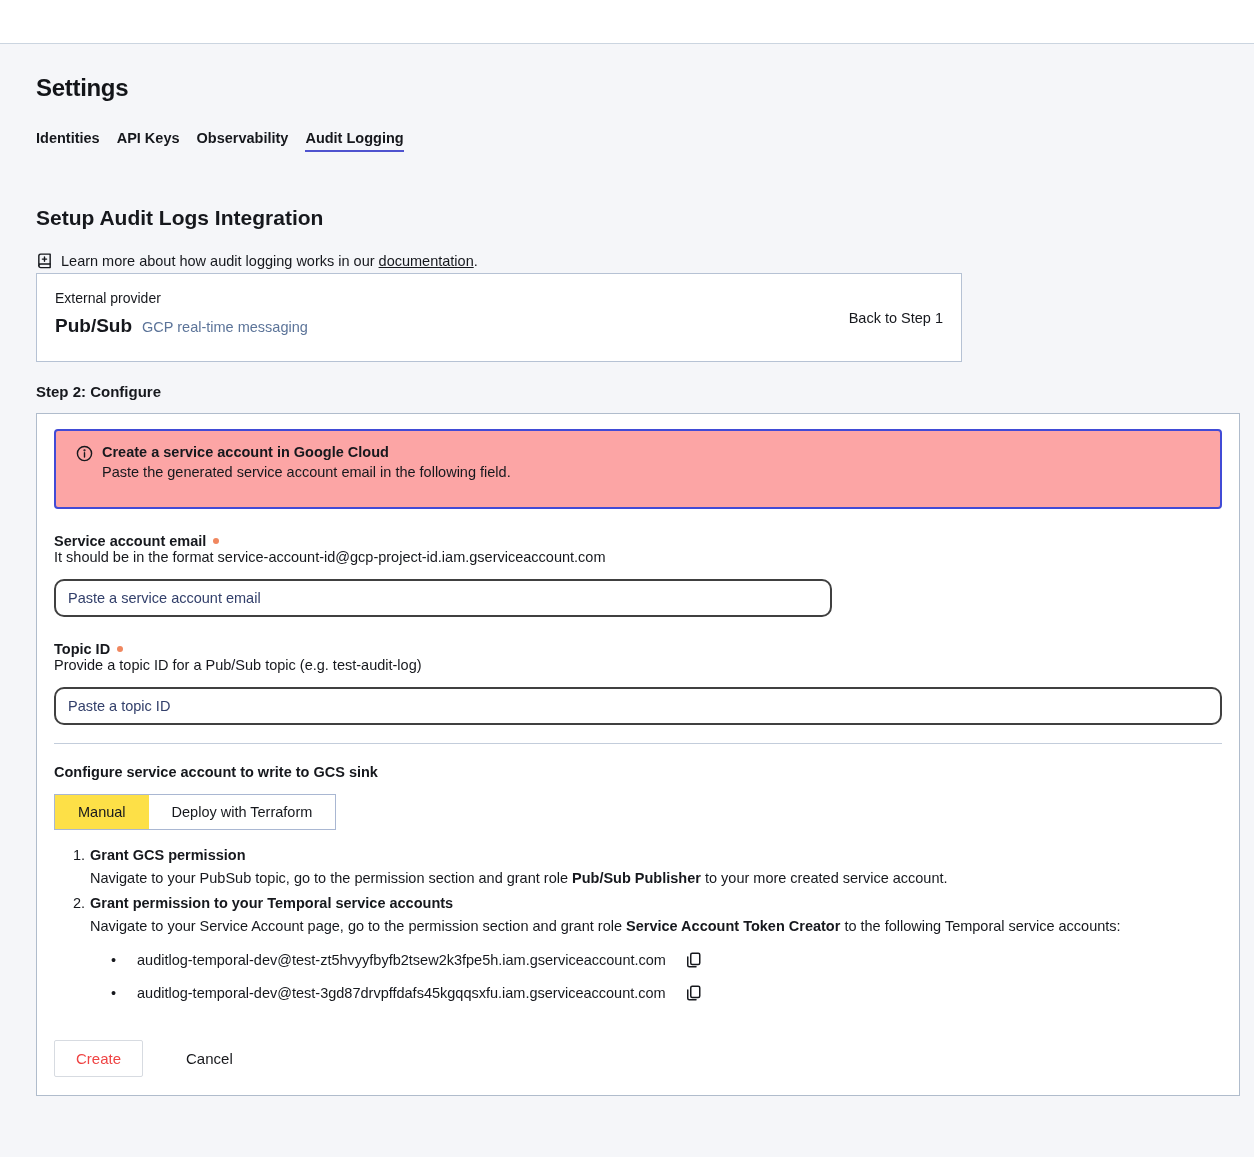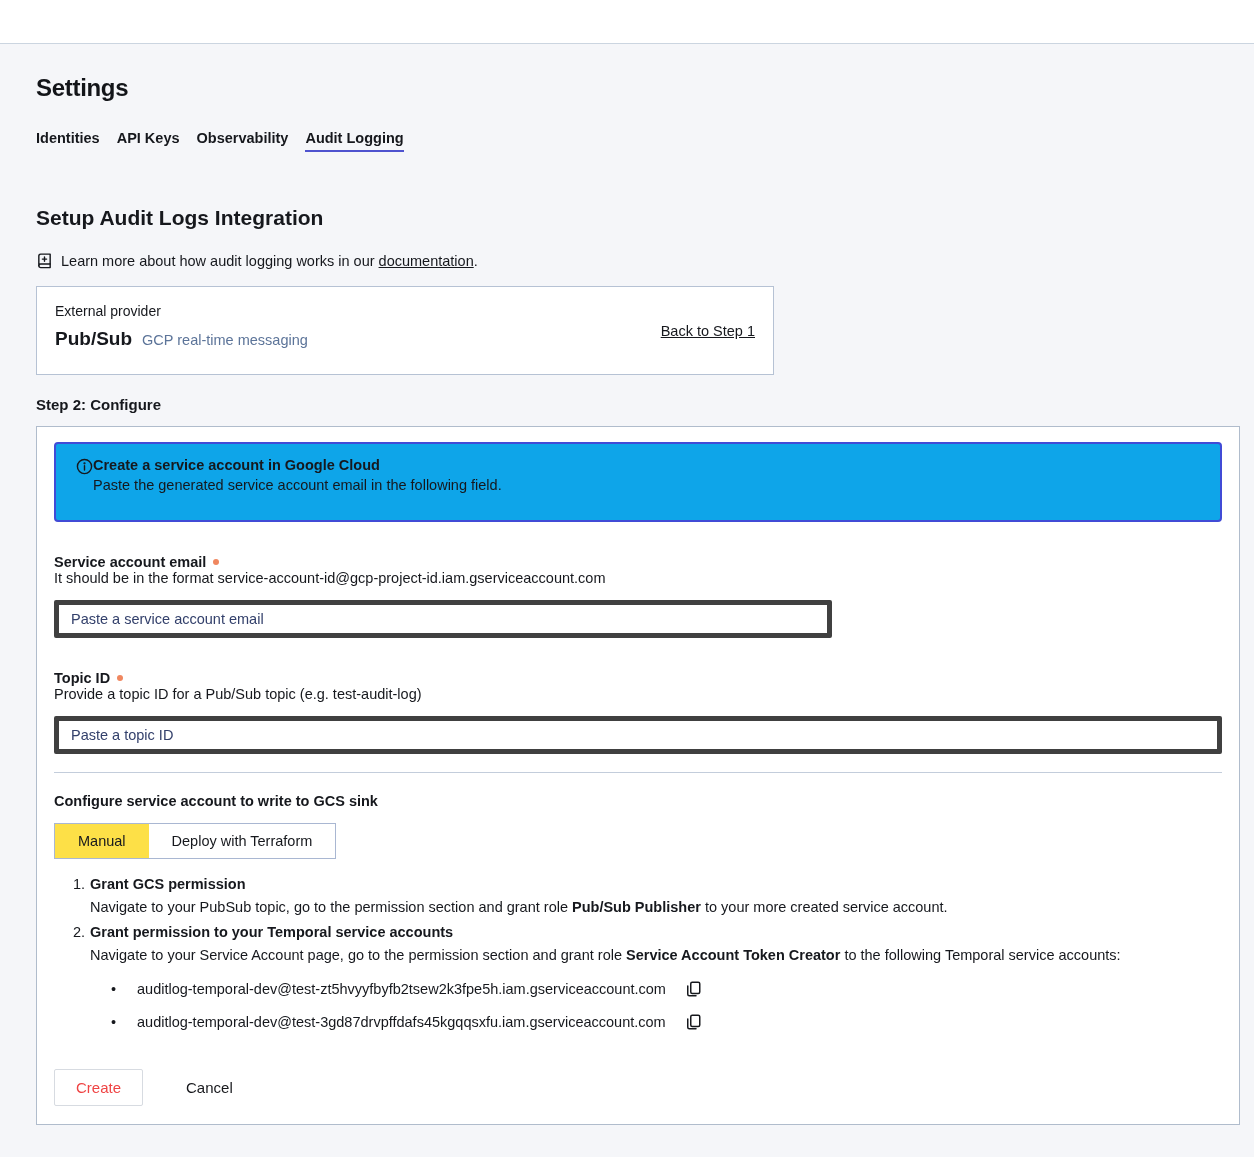--- a/index.html
+++ b/index.html
@@ -45,82 +45,82 @@
   .learn-row {
     margin-top: 22px;
     display: flex;
     align-items: center;
     gap: 8px;
   }
   .learn-row a { color: #16181d; text-decoration: underline; cursor: pointer; }
   .book-icon svg { display: block; }
 
   .provider-card {
-    margin-top: 17px;
-    width: 738px;
+    margin-top: 4px;
+    width: 926px;
     height: 89px;
     background: #fff;
     border: 1px solid #b6c2d4;
     padding: 16px 18px;
     display: flex;
     justify-content: space-between;
   }
   .provider-left .provider-label { font-size: 14px; }
   .provider-name-row { margin-top: 9px; display: flex; align-items: baseline; gap: 10px; }
   .provider-name { font-size: 19px; font-weight: 700; }
   .provider-tagline { font-size: 14.5px; color: #5c7499; }
   .back-link {
     align-self: center;
     margin-right: 0px;
-    text-decoration: underline;
     color: #16181d;
     cursor: pointer;
     font-weight: 500;
   }
 
   h3.step-title {
     font-size: 15px;
     font-weight: 700;
     margin: 21px 0 0 0;
   }
   .outer-card {
     margin-top: 13px;
     width: 1204px;
     background: #fff;
     border: 1px solid #b0bccc;
     padding: 15px 17px 18px 17px;
   }
   .info-box {
     border: 2px solid #414bd6;
-    background: #0ea5e9;
+    background: #fca5a5;
     border-radius: 4px;
     padding: 13px 20px 17px 20px;
     display: flex;
+    gap: 9px;
     min-height: 80px;
   }
   .info-icon { margin-top: 1px; }
   .info-title { font-weight: 700; }
   .info-body { margin-top: 4px; }
 
-  .field-label { margin-top: 32px; font-weight: 600; }
+  .field-label { margin-top: 24px; font-weight: 600; }
   .req-dot {
     display: inline-block;
     width: 6px; height: 6px;
     border-radius: 50%;
     background: #f0875f;
     margin-left: 7px;
     vertical-align: 2px;
   }
   .field-help { }
   input.text-input {
     display: block;
     margin-top: 14px;
     height: 38px;
-    border: 5px solid #404040;
-    border-radius: 2px;
+    border: 2px solid #404040;
+    border-radius: 10px;
     padding: 0 12px;
     font-size: 14.5px;
     font-family: "Liberation Sans", sans-serif;
     color: #33406b;
     background: #fff;
   }
   input.text-input::placeholder { color: #33406b; opacity: 1; }
   .input-email { width: 778px; }
   .input-topic { width: 1168px; }
 

